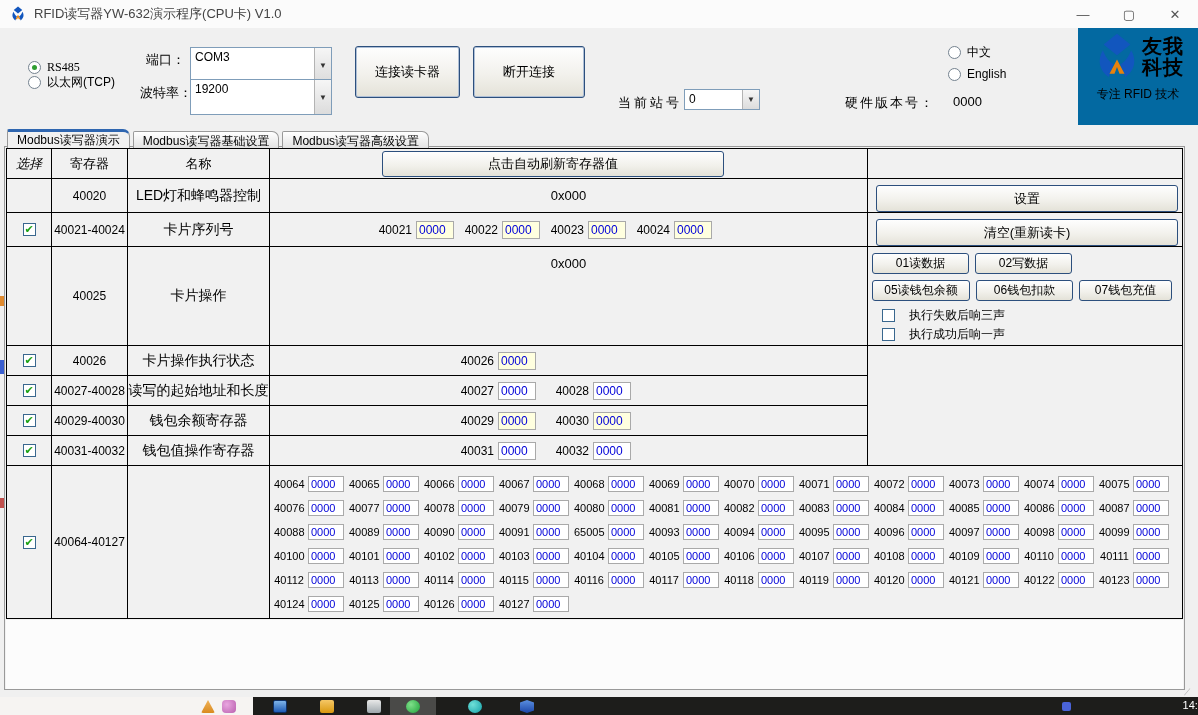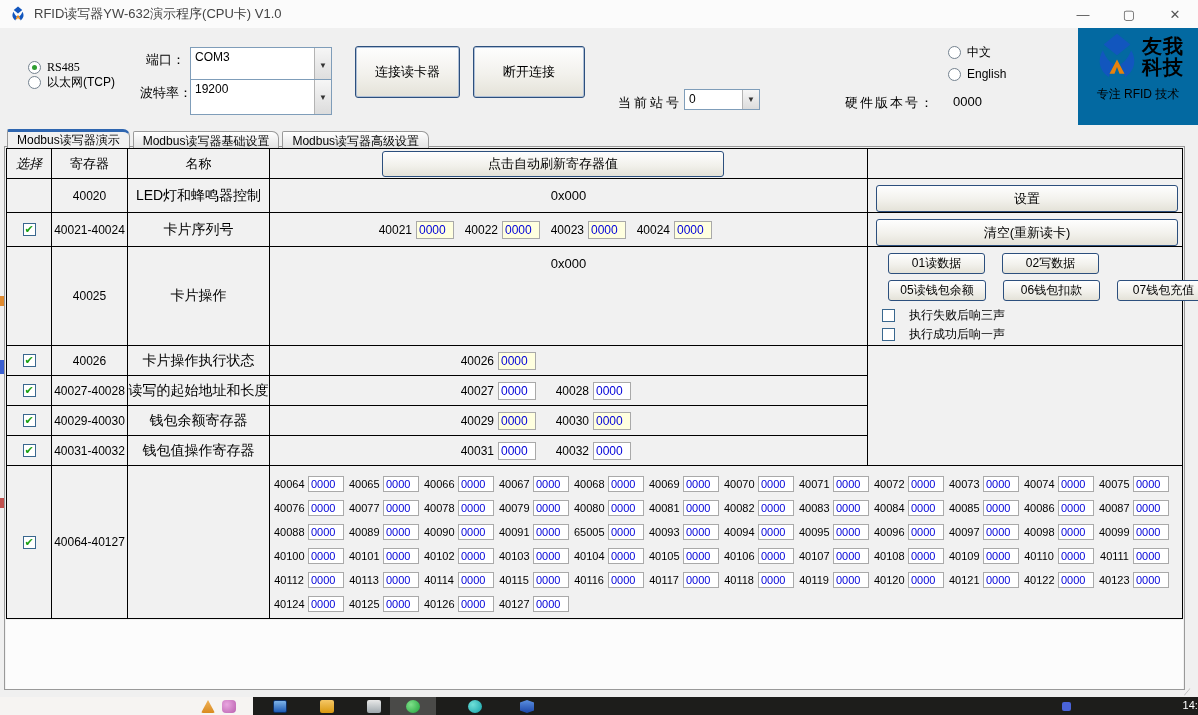--- a/index.html
+++ b/index.html
@@ -77,21 +77,21 @@
   .gridwrap { display:flex; flex-wrap:wrap; padding:6px 0 0 4px; width:908px0; align-content:flex-start; }
   .gitem { width:75px; height:24px; display:inline-flex; align-items:center; }
   .glabel { width:34px; text-align:right; padding-right:4px; font-size:11px; }
   .gval { width:36px; height:16px; border:1px solid #a9a9a9; background:#fff; color:#0000d8; font-size:11px; padding:0 2px; font-family:"Liberation Sans","DejaVu Sans",sans-serif; }
 
   
   .right-panel { position:absolute; left:860px; top:0; width:315px; height:317px; border-left:1px solid #000; }
   .rp-btn { position:absolute; background:linear-gradient(#fefefe,#f2f1ec 55%,#e4e2d8); border:1px solid #2c4f7d; border-radius:3px; font-size:12px; display:flex; align-items:center; justify-content:center; }
   #set-btn   { left:8px; top:36px; width:302px; height:27px; font-size:13px; }
   #clear-btn { left:8px; top:70px; width:302px; height:27px; font-size:13px; }
-  .op-row { position:absolute; left:20px; display:flex; gap:17px; }
+  .op-row { position:absolute; left:4px; display:flex; gap:6px; }
   #op-row1 { top:104px; } #op-row2 { top:131px; }
   .op-btn { height:21px; padding:0 10px; background:linear-gradient(#fefefe,#f2f1ec 55%,#e4e2d8); border:1px solid #2c4f7d; border-radius:3px; font-size:12px; display:flex; align-items:center; justify-content:center; }
   #op-row1 .op-btn { min-width:97px; }
   #op-row2 .op-btn:nth-child(1){ min-width:98px; } #op-row2 .op-btn:nth-child(2){ min-width:97px; } #op-row2 .op-btn:nth-child(3){ min-width:93px; }
   .beep-item { position:absolute; left:14px; display:flex; align-items:center; gap:14px; font-size:12px; white-space:nowrap; }
   #beeps .beep-item:nth-child(1){ top:158px; }
   #beeps .beep-item:nth-child(2){ top:177px; }
 
   
   .bottom-strip { position:absolute; left:0; top:690px; width:1198px; height:7px; background:#f0f0f0; }

